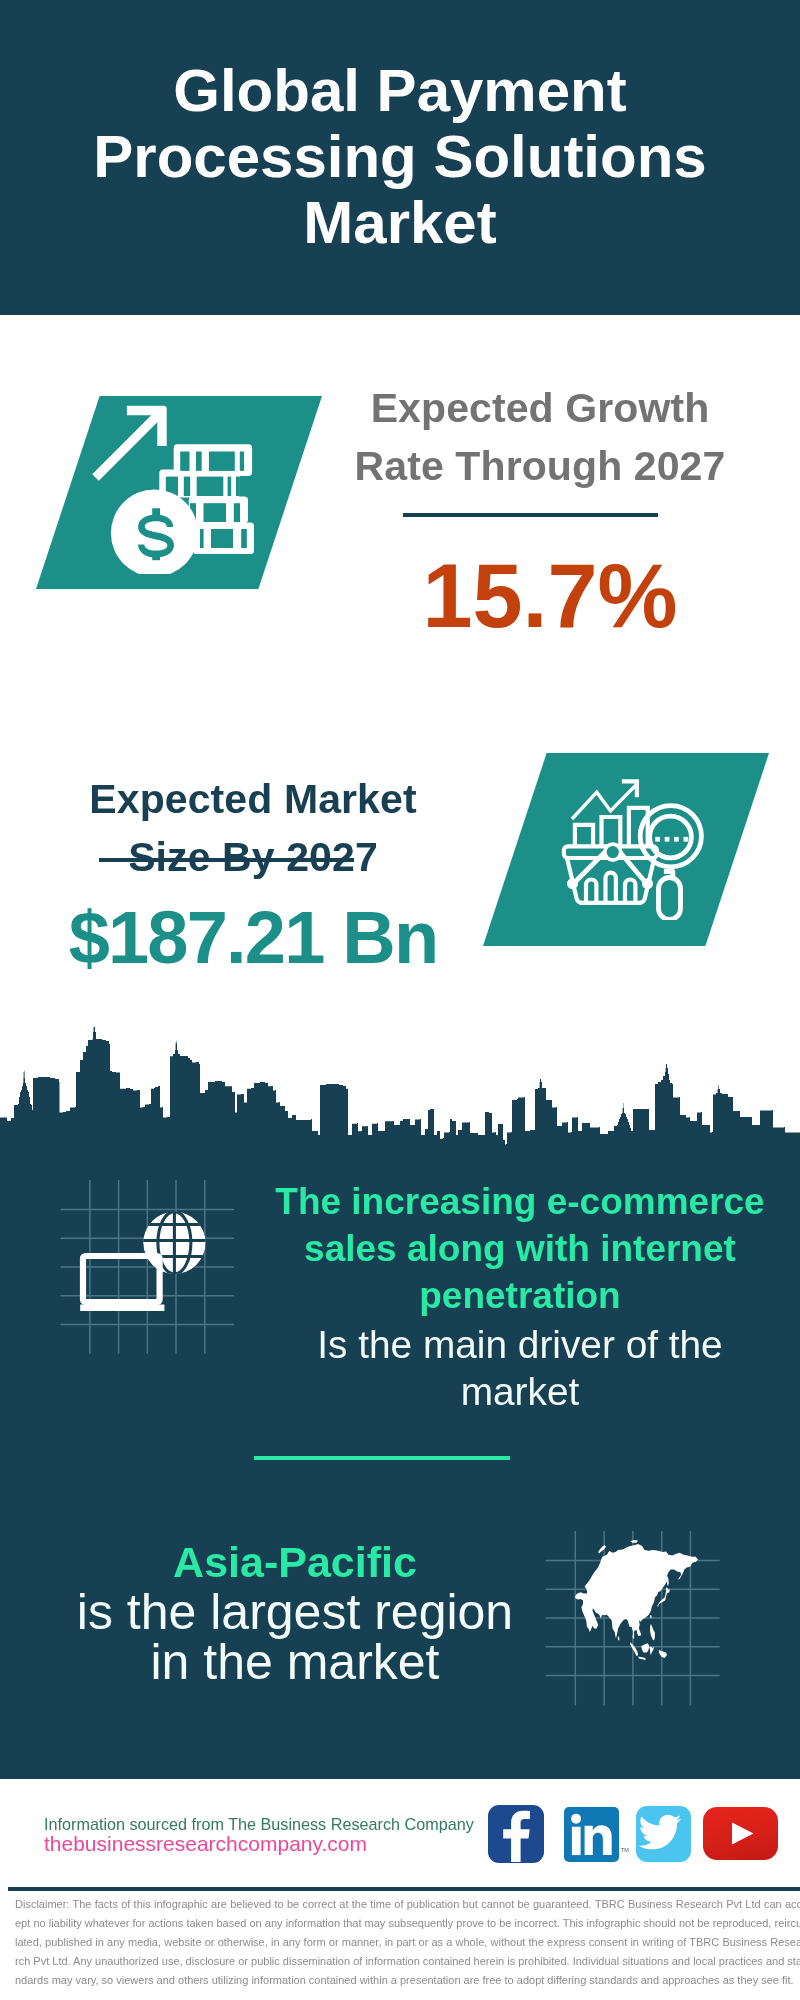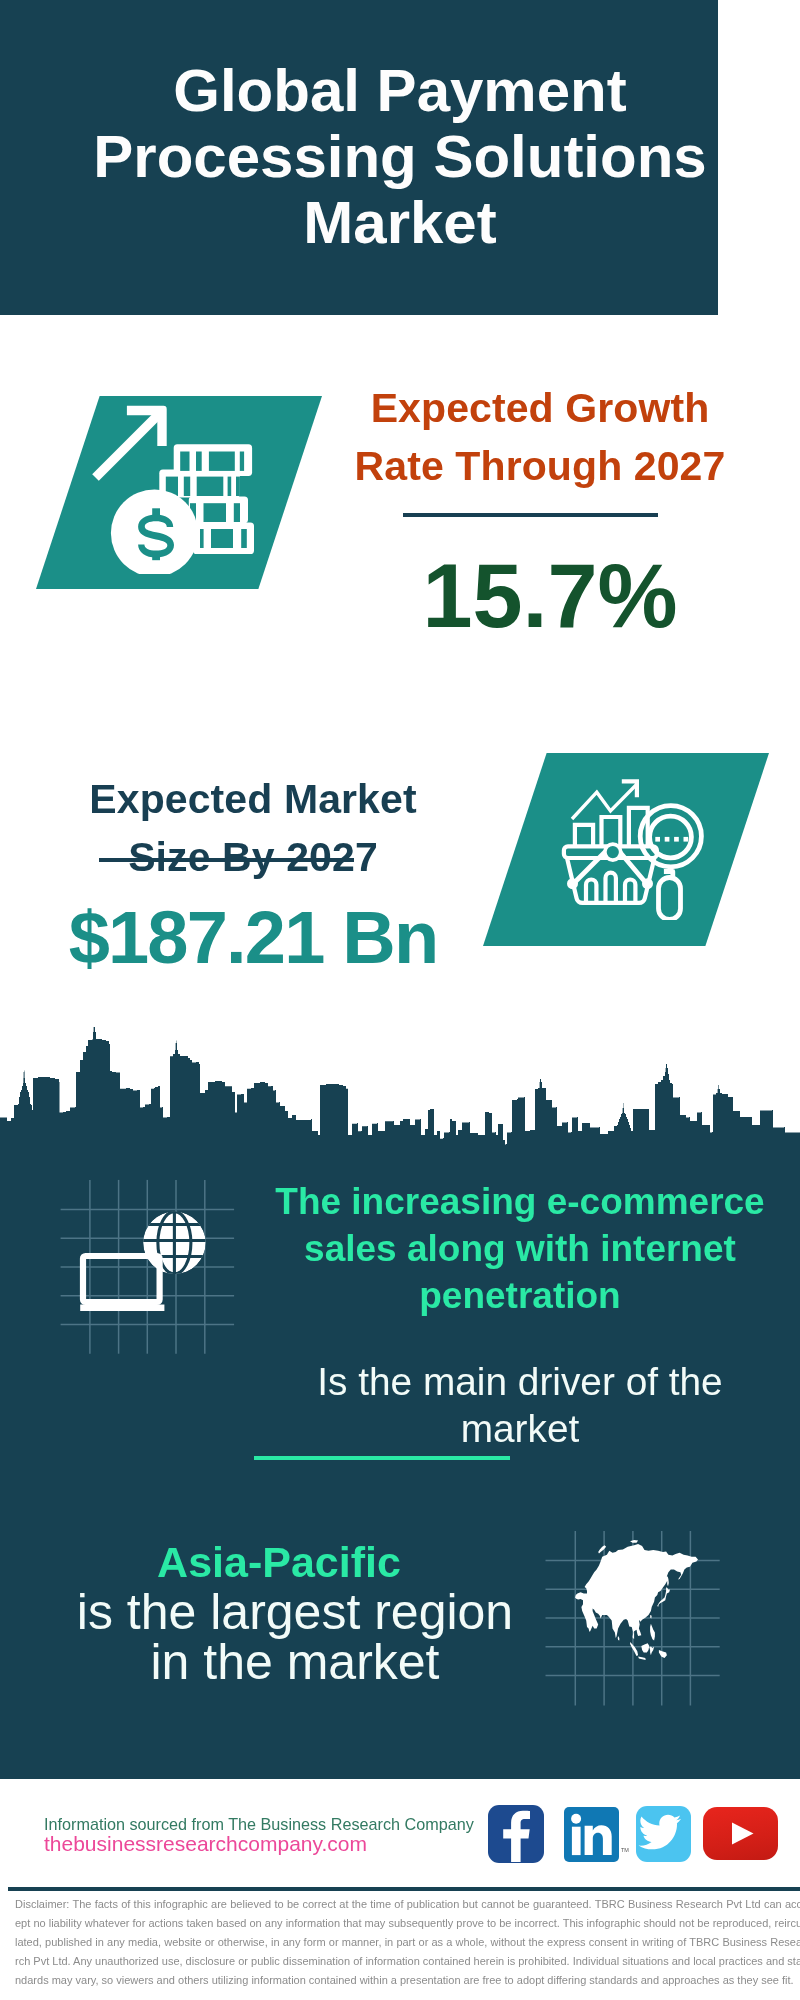--- a/index.html
+++ b/index.html
@@ -2,56 +2,56 @@
 <html><head>
 <meta charset="utf-8">
 <title>Infographic</title>
 <style>
   * { margin:0; padding:0; box-sizing:border-box; }
   html,body { width:800px; height:2000px; }
   body { font-family:"Liberation Sans", sans-serif; background:#ffffff; -webkit-font-smoothing:antialiased; }
   .page { position:relative; width:800px; height:2000px; overflow:hidden; background:#fff; }
 
   
-  .hdr { position:absolute; left:0; top:0; width:718px; height:315px; background:#174152; }
+  .hdr { position:absolute; left:0; top:0; width:800px; height:315px; background:#174152; }
   .hdr-title { position:absolute; left:0px; top:58px; width:800px; text-align:center;
             color:#fdfdfd; font-size:60px; font-weight:bold; line-height:66px;
             white-space:pre; }
 
   
   .para { position:absolute; background:#1b8f88;
           clip-path: polygon(22.25% 0%, 100% 0%, 77.75% 100%, 0% 100%); }
   .para1 { left:36px; top:396px; width:286px; height:193px; }
   .icon1 { position:absolute; left:88px; top:398px; }
   .s1-text { position:absolute; left:309px; top:379px; width:462px; text-align:center;
-             color:#c2410c; font-size:41px; font-weight:bold; line-height:58px; white-space:pre; letter-spacing:0.1px; }
+             color:#737373; font-size:41px; font-weight:bold; line-height:58px; white-space:pre; letter-spacing:0.1px; }
   .s1-rule { position:absolute; left:403px; top:513px; width:255px; height:4px; background:#183f52; }
   .s1-val { position:absolute; left:319px; top:550px; width:462px; text-align:center;
-            color:#14532d; font-size:90px; font-weight:bold; line-height:92px; }
+            color:#c2410c; font-size:90px; font-weight:bold; line-height:92px; }
 
   
   .para2 { left:483px; top:753px; width:286px; height:193px; }
   .icon2 { position:absolute; left:556px; top:766px; }
   .s2-text { position:absolute; left:22px; top:725px; width:462px; text-align:center;
              color:#183f52; font-size:41px; font-weight:bold; line-height:58px; white-space:pre; letter-spacing:0.1px;margin-top:45px; }
   .s2-rule { position:absolute; left:99px; top:858px; width:255px; height:4px; background:#183f52; }
   .s2-val { position:absolute; left:22px; top:892px; width:462px; text-align:center;
             color:#1b8f88; font-size:74px; font-weight:bold; line-height:92px; letter-spacing:-1.8px; }
 
   
   .lower { position:absolute; left:0; top:1018px; width:800px; height:762px; }
   .skyline { position:absolute; left:0; top:0; width:800px; height:762px; }
   .driver-hl { position:absolute; left:255px; top:1178px; width:530px; text-align:center;
                color:#2ae9a5; font-size:37px; font-weight:bold; line-height:47px; white-space:pre; }
   .driver-rest { position:absolute; left:255px; top:1321px; width:530px; text-align:center;
-               color:#f2fbf8; font-size:38.8px; font-weight:normal; line-height:47px; white-space:pre;margin-top:37px; }
+               color:#f2fbf8; font-size:38.8px; font-weight:normal; line-height:47px; white-space:pre; }
   .icon3 { position:absolute; left:58px; top:1177px; }
   .icon4 { position:absolute; left:543px; top:1528px; }
   .mid-rule { position:absolute; left:254px; top:1456px; width:256px; height:4px; background:#2ae9a5; }
-  .region-hl { position:absolute; left:14px; top:1537px; width:530px; text-align:center;
+  .region-hl { position:absolute; left:30px; top:1537px; width:530px; text-align:center;
                color:#2ae9a5; font-size:43px; font-weight:bold; line-height:50px; }
   .region-rest { position:absolute; left:30px; top:1587px; width:530px; text-align:center;
                color:#f2fbf8; font-size:50px; font-weight:normal; line-height:50px; white-space:pre; }
 
   
   .foot { position:absolute; left:8px; top:1779px; width:800px; height:280px; background:#fff; }
   .foot-rule-top { position:absolute; left:0; top:108px; width:800px; height:3.5px; background:#174152; }
   .src1 { position:absolute; left:36px; top:36px; font-size:16.2px; color:#337a62; line-height:19px; white-space:nowrap; }
   .src2 { position:absolute; left:36px; top:55px; font-size:21px; color:#ec4899; line-height:19px; white-space:nowrap; }
   .soc { position:absolute; display:block; }

